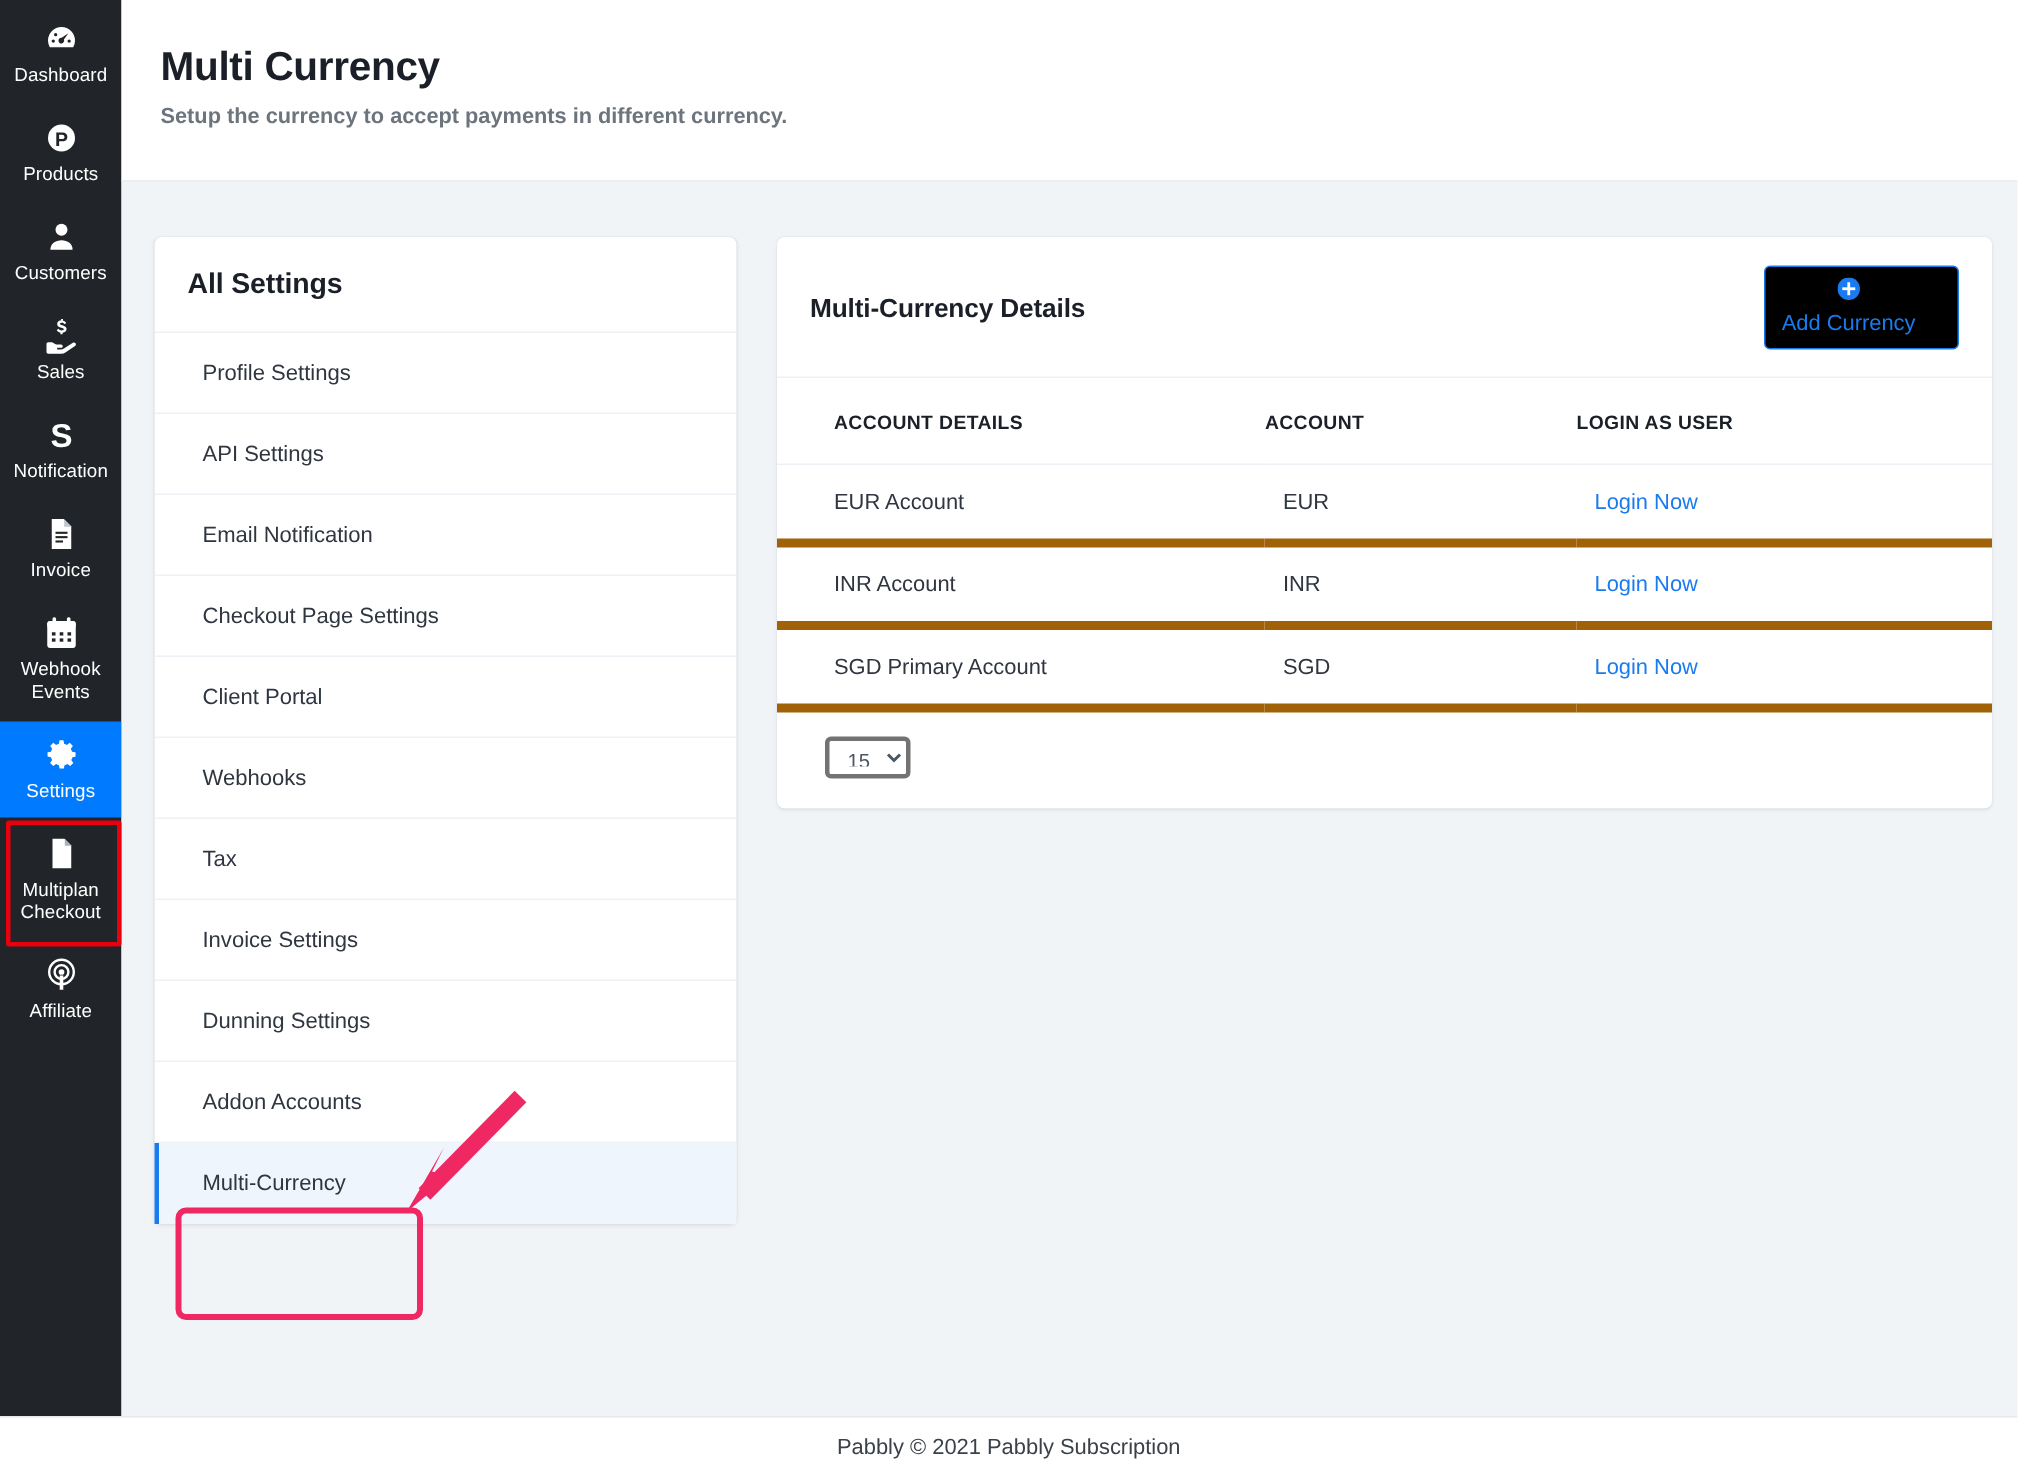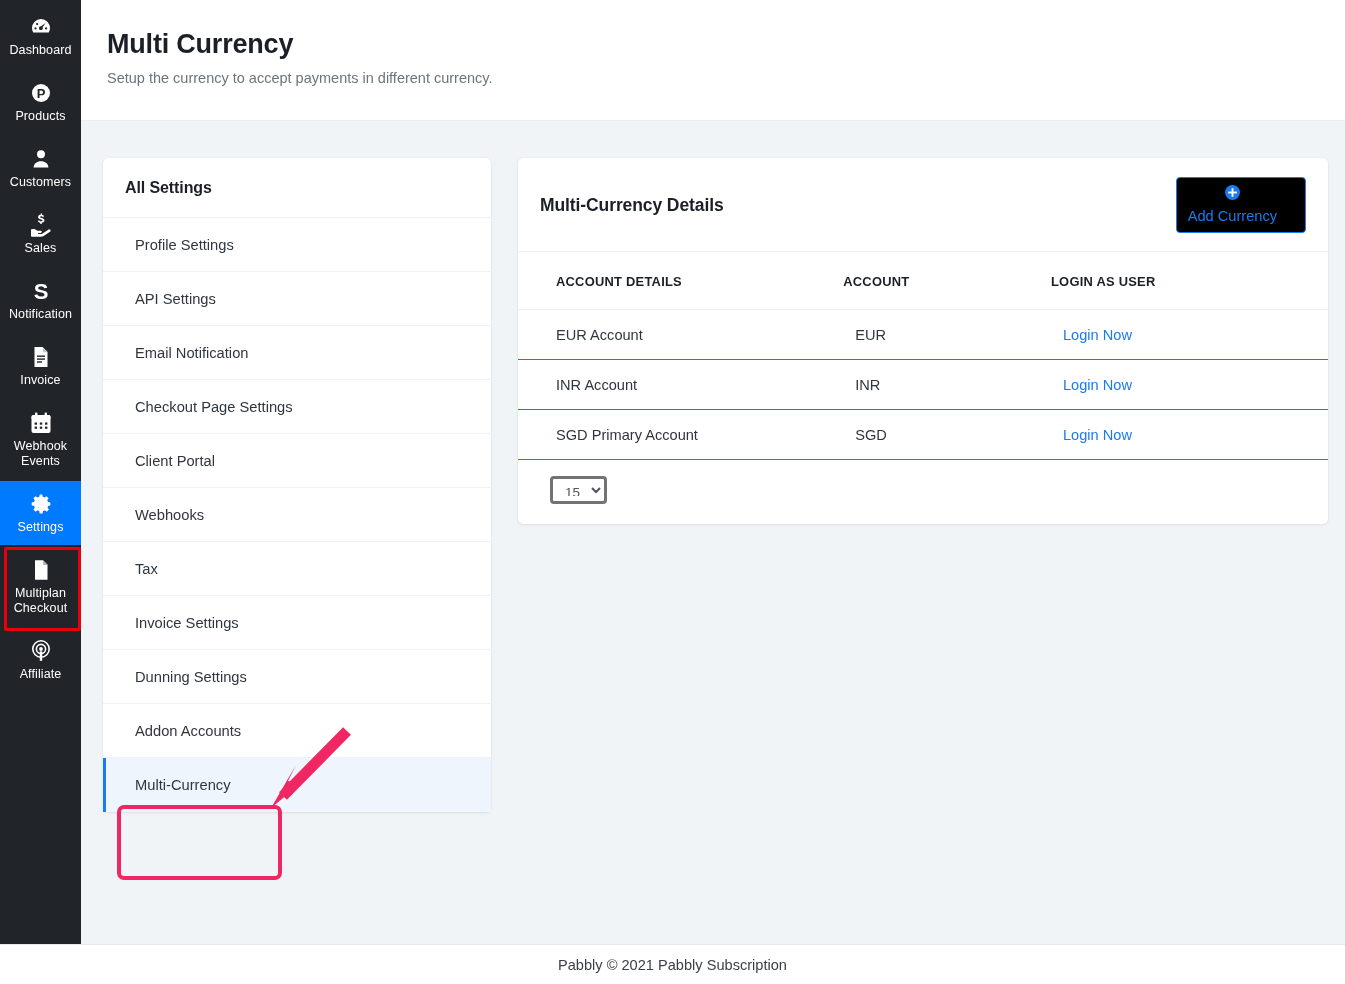--- a/index.html
+++ b/index.html
@@ -71,20 +71,21 @@
     font-weight: 700;
     color: #1b2028;
     letter-spacing: -0.2px;
     line-height: 36px;
   }
   .page-sub {
     margin-top: 6px;
     font-size: 14.5px;
     color: #6c757d;
     line-height: 20px;
+    font-weight: bold;
   }
 
   
   .content {
     position: absolute;
     left: 81px; top: 120px;
     width: 1264px; height: 824px;
     background: #f1f4f7;
     border-top: 1px solid #e9eef3;
   }
@@ -101,21 +102,21 @@
     box-shadow: 0 1px 3px rgba(30,40,60,.09), 0 0 1px rgba(30,40,60,.10);
   }
 
   
   .settings-card { width: 388px; }
   .card-head {
     padding: 21px 22px 20px 22px;
     border-bottom: 1px solid #edf1f6;
   }
   .card-head h2 {
-    font-size: 16px;
+    font-size: 19px;
     font-weight: 700;
     color: #1b2028;
     letter-spacing: -0.1px;
   }
   .settings-list { padding: 0; }
   .settings-item {
     position: relative;
     height: 54px;
     display: flex;
     align-items: center;
@@ -180,21 +181,21 @@
     font-weight: 700;
     letter-spacing: .25px;
     color: #1b2028;
     padding: 22px 0 20px 0;
     border-bottom: 1px solid #edf1f6;
   }
   table.cur-table td {
     font-size: 14.6px;
     color: #2f3640;
     padding: 17px 0 16px 12px;
-    border-bottom: 1px solid #a16207;
+    border-bottom: 6px solid #a16207;
   }
   .col-acct  { width: 310px; padding-left: 38px !important; }
   .col-cur   { width: 198px; }
   .col-login { width: 264px; }
   td.col-acct { padding-left: 38px !important; }
   a.login-link {
     color: #1a7bf0;
     text-decoration: none;
     font-size: 14.6px;
     cursor: pointer;

